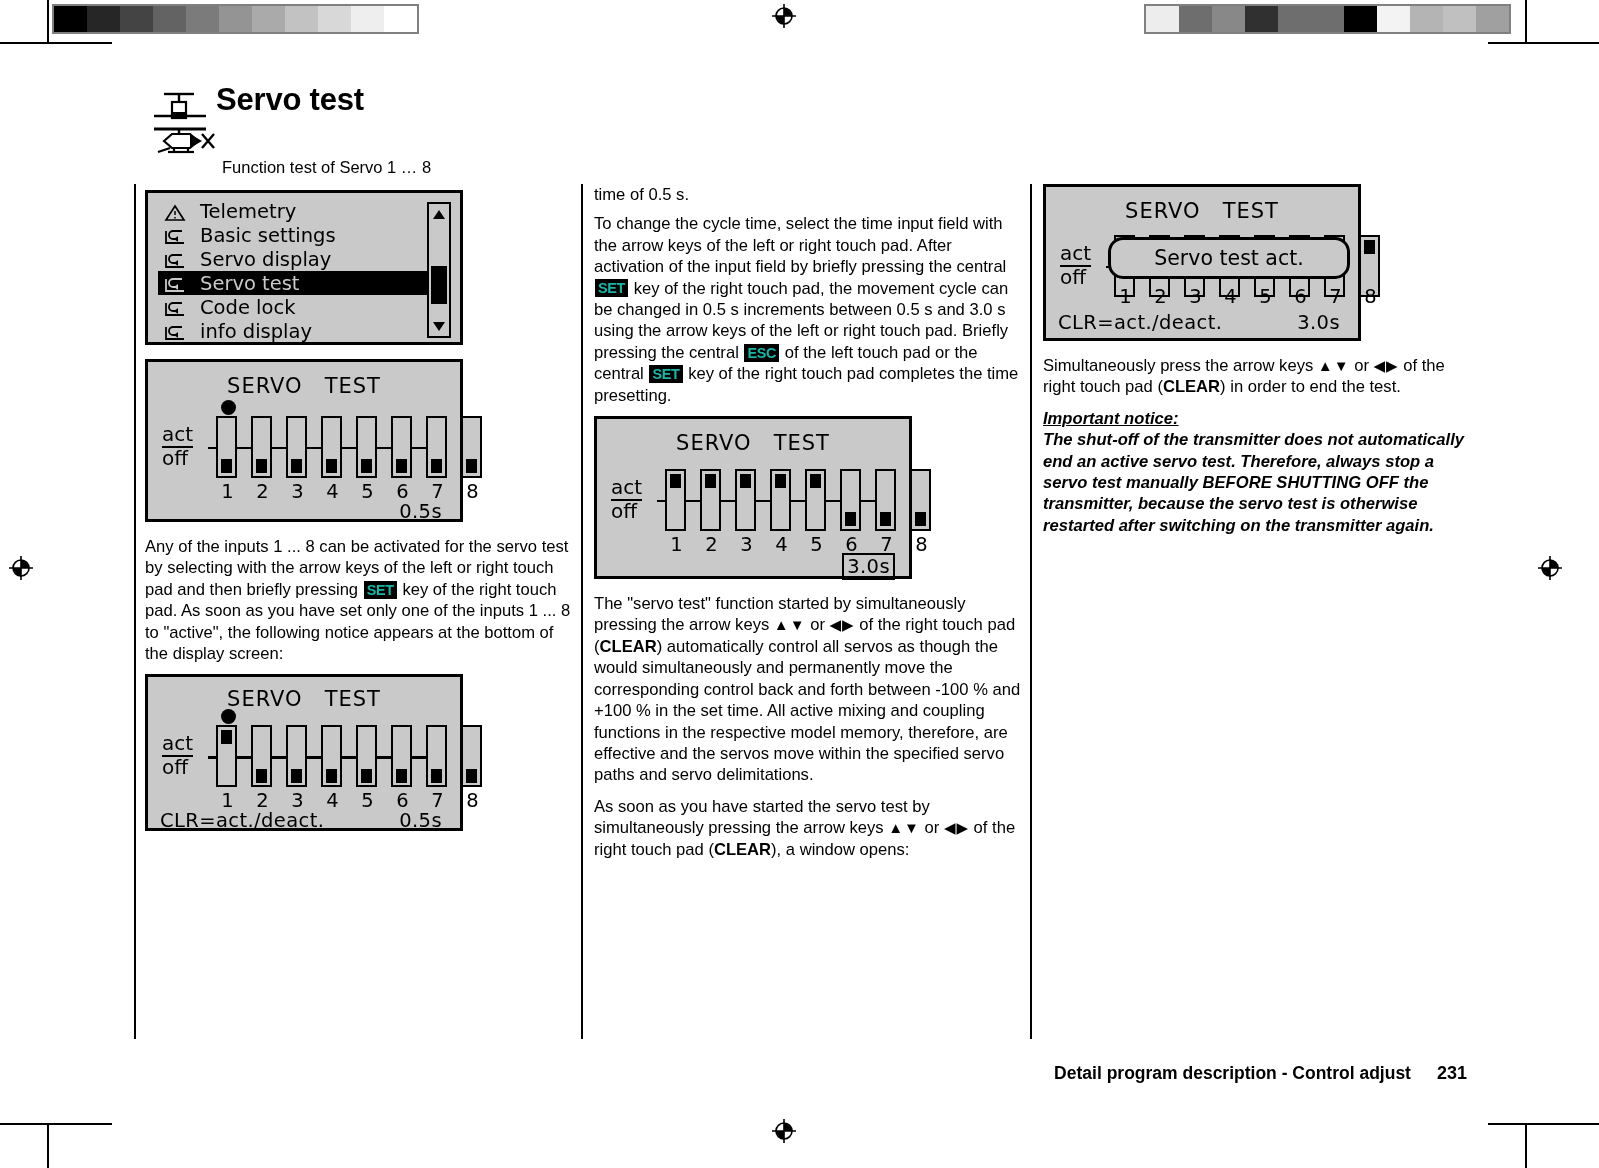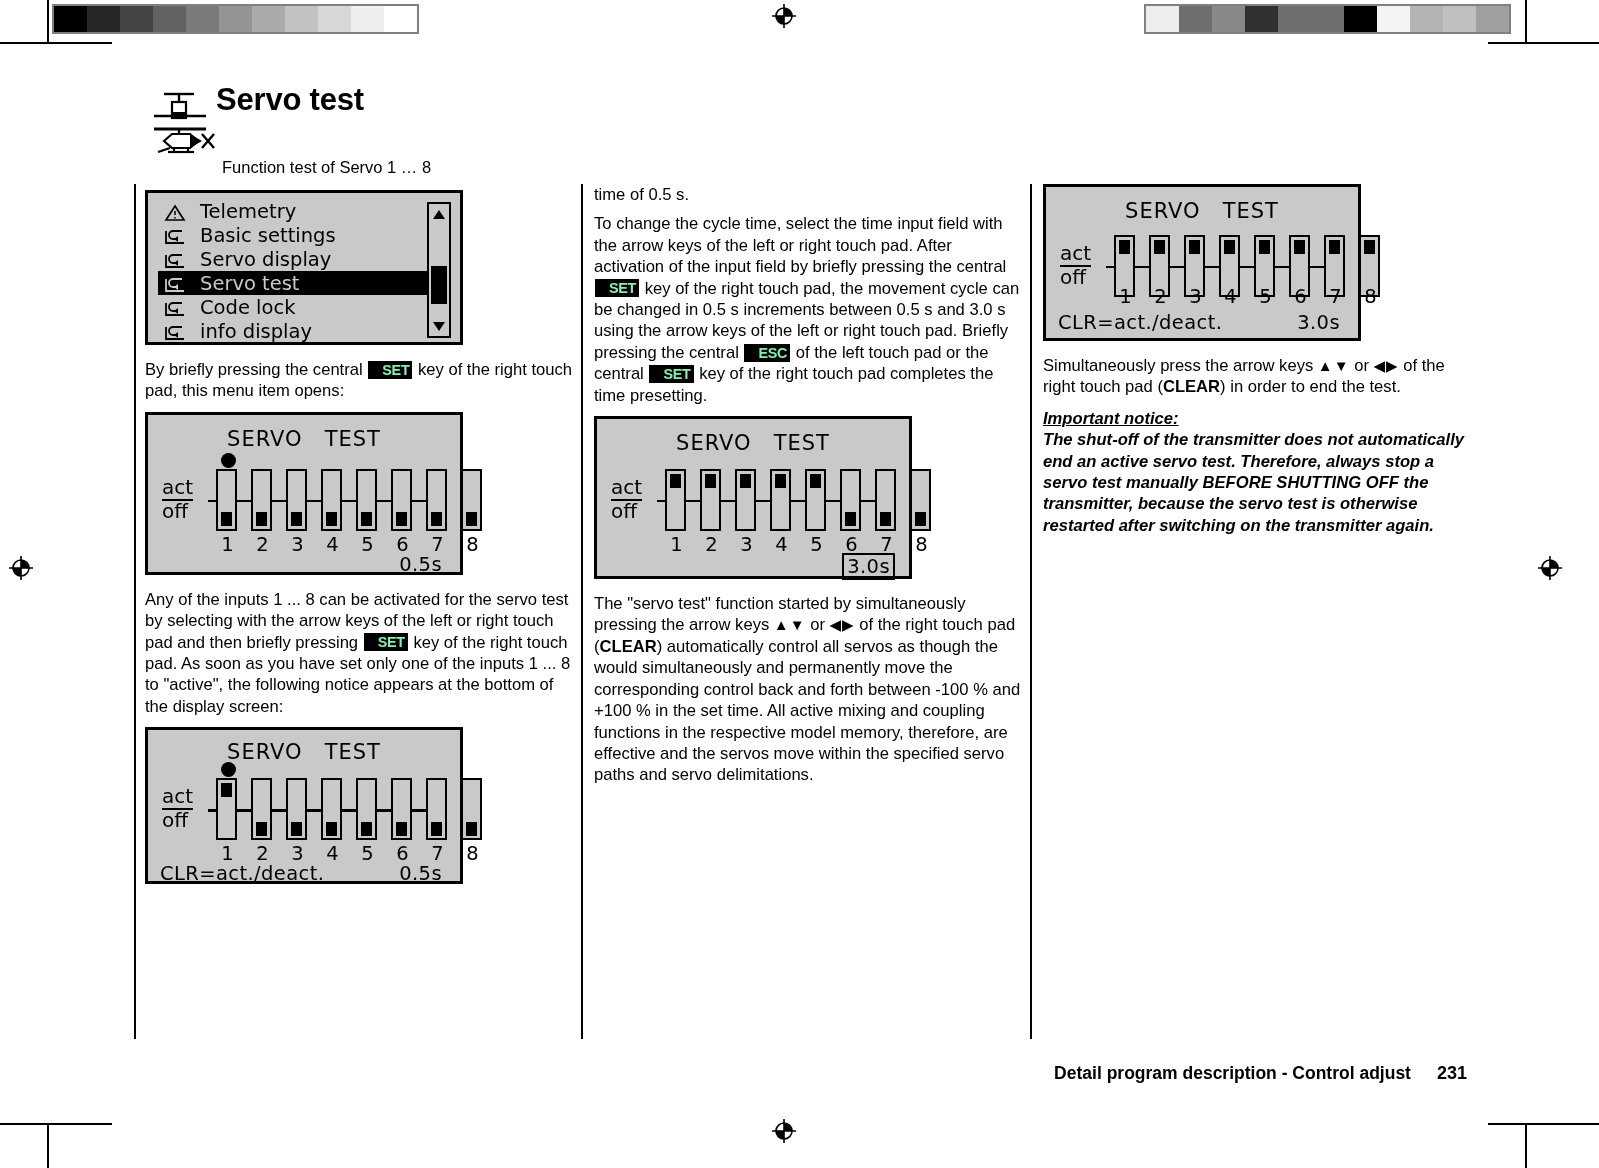--- a/index.html
+++ b/index.html
@@ -48,23 +48,23 @@
   .col p{
     margin:0 0 10px 0;
     font-size:16.6px;line-height:21.4px;
     text-align:left;
   }
   .col p.tight{margin-bottom:8px;}
   b{font-weight:bold;}
 
   
   .key{
-    display:inline-block;background:#000;color:#86efac;
+    display:inline-block;background:#000;color:#14b8a6;
     font-weight:bold;font-size:14.4px;line-height:16px;
-    padding:1px 3px 1px 14px;margin:0 1px;
+    padding:1px 3px 1px 3px;margin:0 1px;
     vertical-align:2%;letter-spacing:-0.3px;
   }
   .arrows{letter-spacing:1px;font-size:15px;}
 
   .notice-head{
     font-weight:bold;font-style:italic;
     text-decoration:underline;font-size:16.6px;
   }
   .notice-body{font-weight:bold;font-style:italic;}
 
@@ -336,21 +336,20 @@
         </div>
         <div class="thumb" style="top:62px;height:38px;"></div>
         <div class="arw dn">
           <svg width="14" height="11" viewBox="0 0 14 11">
               <path d="M7 10 L13 1 H1 Z" fill="#000"></path>
             </svg>
         </div>
       </div>
     </div>
 
-    <p><span>By briefly pressing the central </span><span class="key">SET</span><span> key of the right touch pad, this menu item opens:</span></p>
 
     <div class="lcd servo-screen" id="screen1" style="height:163px;">
       <div class="lcd-title" style="top:12px;">
         <span>SERVO</span><span class="gap"></span><span>TEST</span>
       </div>
       <div class="labels" style="top:62px;">
         <span class="act">act</span>
         <span>off</span>
       </div>
       <div class="baseline" style="left:60px;top:85px;width:232px;"></div>
@@ -518,20 +517,21 @@
         <span>5</span>
         <span>6</span>
         <span>7</span>
         <span>8</span>
       </div>
       <div class="lcd-time boxed" style="right:14px;top:134px;">3.0s</div>
     </div>
 
     <p><span>The "servo test" function started by simultaneously pressing the arrow keys </span><span class="arrows">▲▼</span><span> or </span><span class="arrows">◀▶</span><span> of the right touch pad (</span><b>CLEAR</b><span>) automatically control all servos as though the would simultaneously and permanently move the corresponding control back and forth between -100 % and +100 % in the set time. All active mixing and coupling functions in the respective model memory, therefore, are effective and the servos move within the specified servo paths and servo delimitations.</span></p>
 
+    <p><span>As soon as you have started the servo test by simultaneously pressing the arrow keys </span><span class="arrows">▲▼</span><span> or </span><span class="arrows">◀▶</span><span> of the right touch pad (</span><b>CLEAR</b><span>), a window opens:</span></p>
   </div>
 
   <div class="col" id="col3">
 
     <div class="lcd servo-screen" id="screen4" style="height:157px;margin-top:0;">
       <div class="lcd-title" style="top:12px;">
         <span>SERVO</span><span class="gap"></span><span>TEST</span>
       </div>
       <div class="labels" style="top:56px;">
         <span class="act">act</span>
@@ -564,20 +564,21 @@
           </div>
           <div class="sbar-gap"></div>
         <div class="sbar">
             <div class="blk top"></div>
           </div>
           <div class="sbar-gap"></div>
         <div class="sbar">
             <div class="blk top"></div>
           </div>
       </div>
+      <div class="popup" style="left:62px;top:50px;width:242px;height:42px;">Servo test act.</div>
       <div class="servo-nums" style="left:62px;top:98px;">
         <span>1</span>
         <span>2</span>
         <span>3</span>
         <span>4</span>
         <span>5</span>
         <span>6</span>
         <span>7</span>
         <span>8</span>
       </div>

